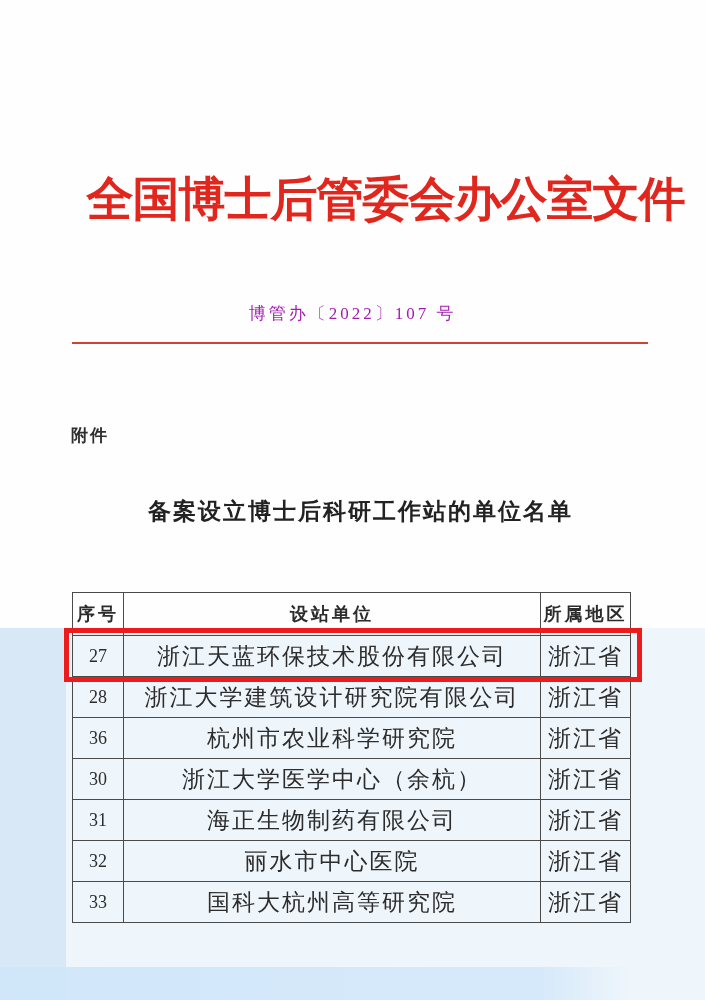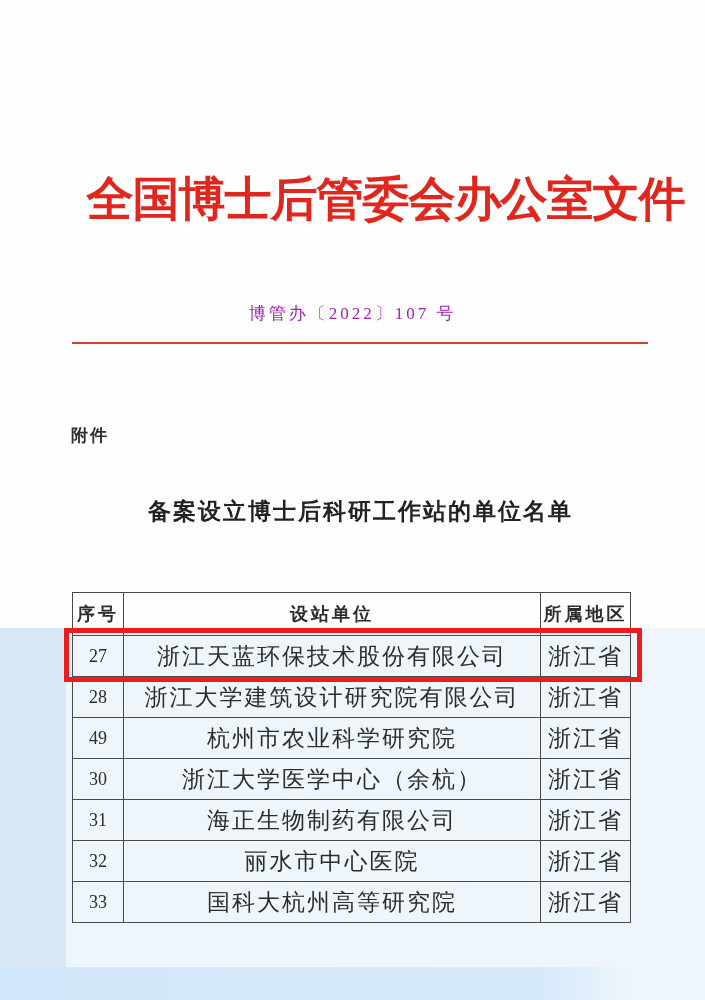--- a/index.html
+++ b/index.html
@@ -97,21 +97,21 @@
           <td class="no-cell">27</td>
           <td class="unit-cell">浙江天蓝环保技术股份有限公司</td>
           <td class="region-cell">浙江省</td>
         </tr>
         <tr>
           <td class="no-cell">28</td>
           <td class="unit-cell">浙江大学建筑设计研究院有限公司</td>
           <td class="region-cell">浙江省</td>
         </tr>
         <tr>
-          <td class="no-cell">49</td>
+          <td class="no-cell">36</td>
           <td class="unit-cell">杭州市农业科学研究院</td>
           <td class="region-cell">浙江省</td>
         </tr>
         <tr>
           <td class="no-cell">30</td>
           <td class="unit-cell">浙江大学医学中心（余杭）</td>
           <td class="region-cell">浙江省</td>
         </tr>
         <tr>
           <td class="no-cell">31</td>

